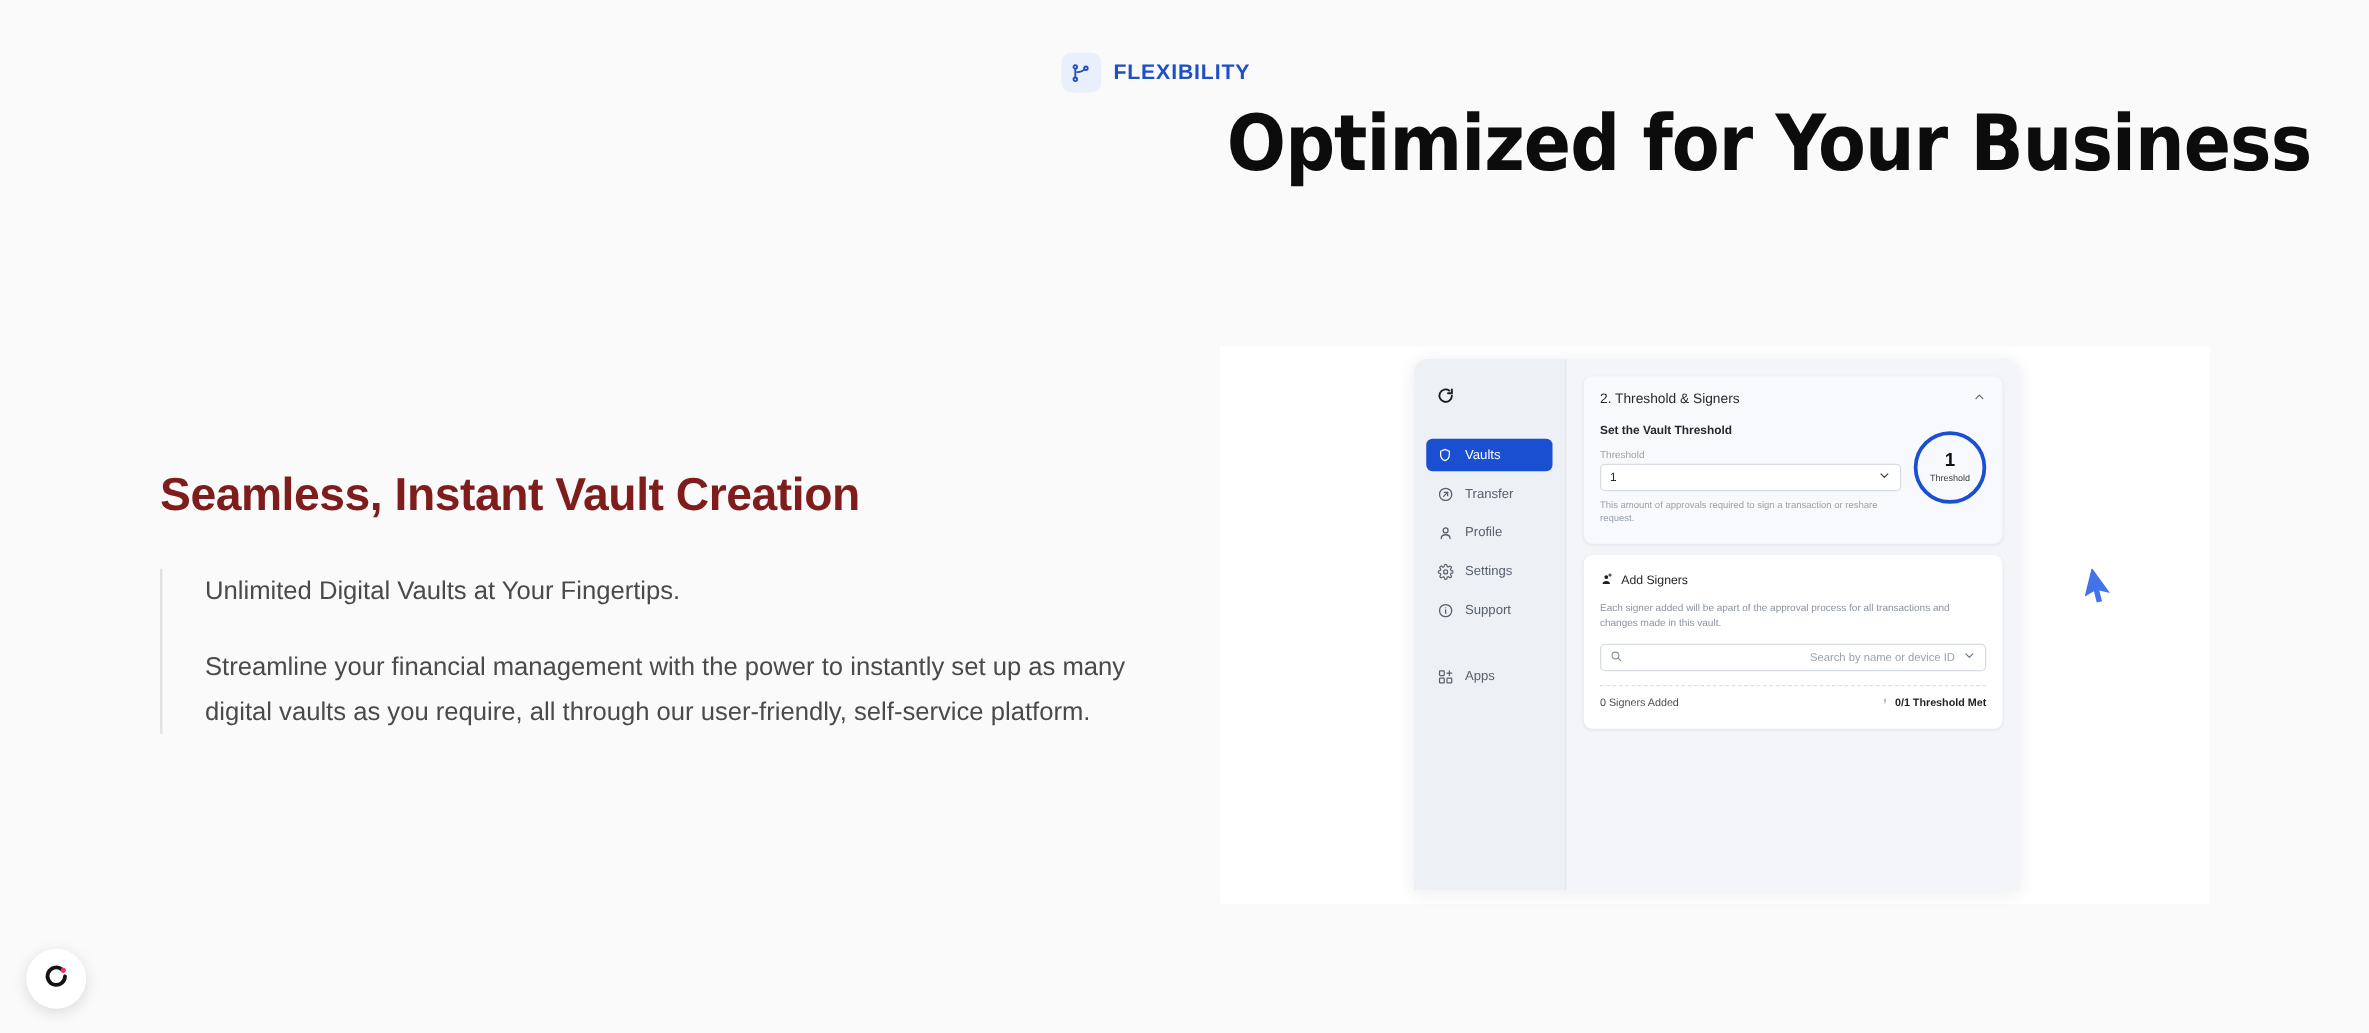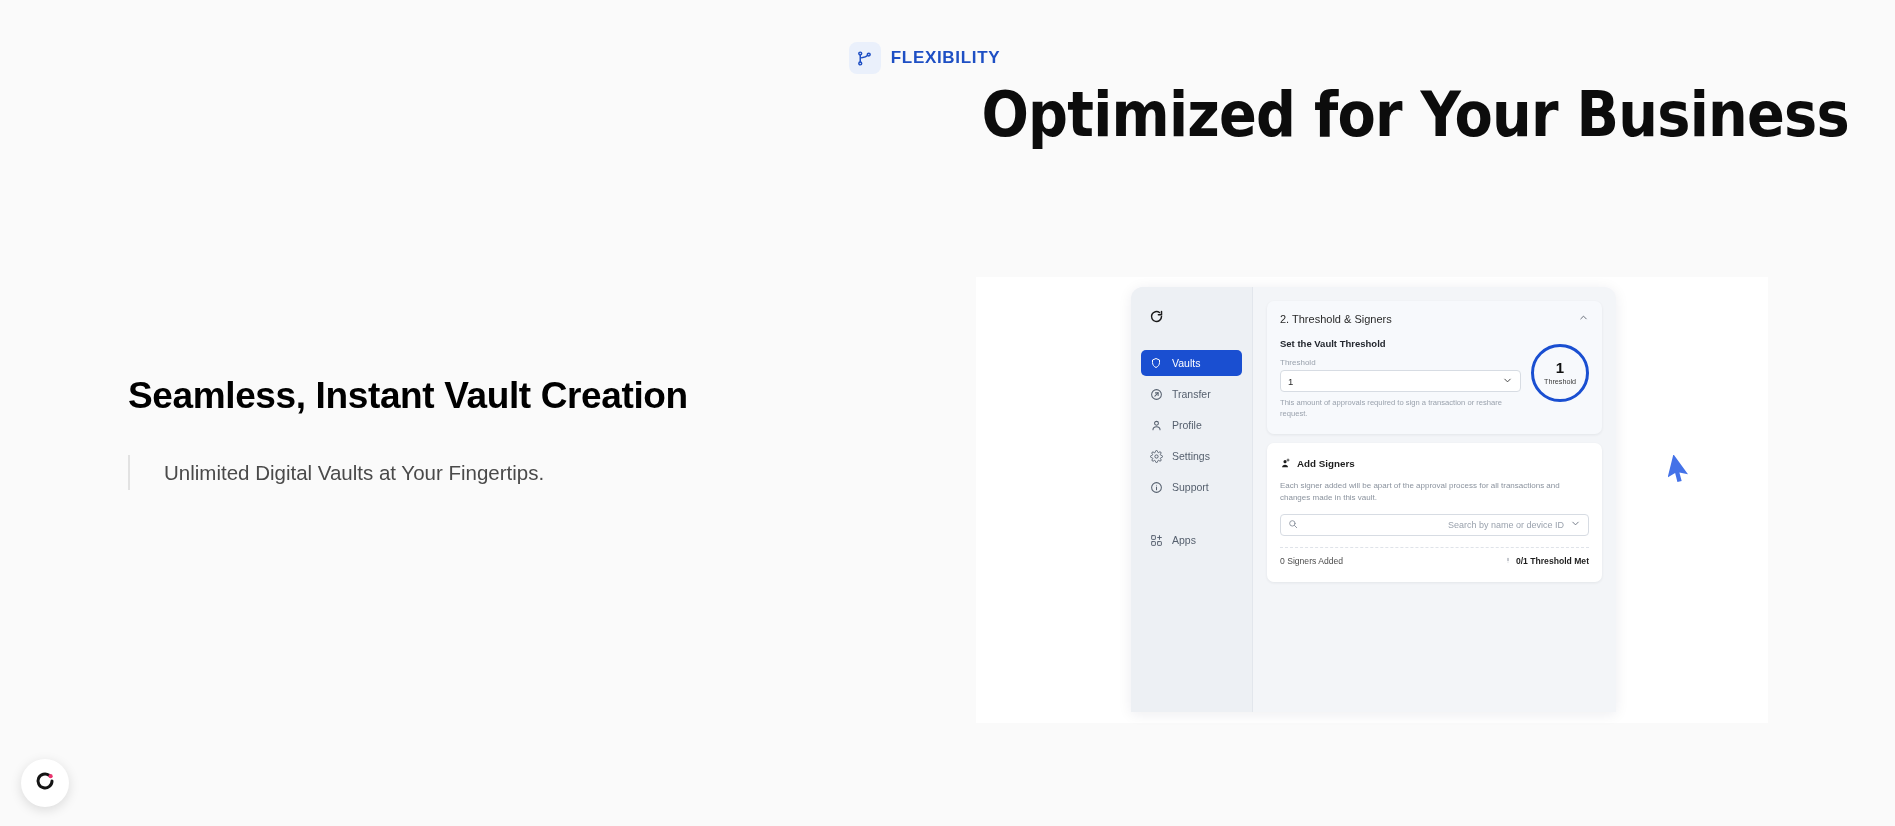--- a/index.html
+++ b/index.html
@@ -30,21 +30,21 @@
     text-align: right;
     font-size: 62px; font-weight: 700; letter-spacing: -0.012em;
     color: #0c0c0c;
     font-family: "DejaVu Sans Condensed","Liberation Sans", sans-serif;
   }
 
   
   .copy { position: absolute; left: 128px; top: 375px; width: 800px; }
   .copy h2 {
     font-size: 37px; font-weight: 700; letter-spacing: -0.01em;
-    color: #000000; margin-bottom: 38px;
+    color: #7f1d1d; margin-bottom: 38px;
   }
   .copy-body {
     border-left: 2px solid #e2e2e2;
     padding-left: 34px;
   }
   .copy-body p {
     font-size: 20.5px; line-height: 1.72; color: #4a4a4a;
   }
   .copy-body p + p { margin-top: 26px; }
 
@@ -118,21 +118,21 @@
     width: 58px; height: 58px; border-radius: 50%;
     border: 3px solid #1a4fd1;
     display: flex; flex-direction: column; align-items: center; justify-content: center;
     flex: 0 0 58px; margin-top: 6px; background: #f7f9fc;
   }
   .ring-num { font-size: 15px; font-weight: 700; color: #111; line-height: 1; }
   .ring-cap { font-size: 7.2px; color: #3a3a3a; margin-top: 2px; }
 
   .card-signers { padding: 12px 13px 16px 13px; }
   .signers-head { display: flex; align-items: center; gap: 6px; margin-bottom: 7px; }
-  .signers-title { font-size: 9.8px; font-weight: 700; color: #1e1e1e; }
+  .signers-title { font-size: 9.8px; font-weight: 400; color: #1e1e1e; }
   .signers-desc { font-size: 8px; color: #8b939e; line-height: 1.55; margin-bottom: 9px; }
   .search-box {
     height: 22px; border: 1px solid #d7dce3; border-radius: 4px; background: #fff;
     display: flex; align-items: center; gap: 6px; padding: 0 7px;
     font-size: 9px; color: #9aa2ad;
   }
   .search-box .grow { flex: 1; text-align: right; }
   .divider-dash { border-top: 1px dashed #dfe3e9; margin: 11px 0 8px 0; }
   .signers-foot { display: flex; align-items: flex-start; justify-content: space-between; }
   .foot-left { font-size: 8.6px; color: #4d4d4d; }
@@ -173,20 +173,21 @@
     </span>
     <span class="eyebrow-label">FLEXIBILITY</span>
   </div>
 
   <h1 class="hero-title">Optimized for Your Business</h1>
 
   <div class="copy">
     <h2>Seamless, Instant Vault Creation</h2>
     <div class="copy-body">
       <p>Unlimited Digital Vaults at Your Fingertips.</p>
+      <p>Streamline your financial management with the power to instantly set up as many digital vaults as you require, all through our user-friendly, self-service platform.</p>
     </div>
   </div>
 
   <div class="mock-frame"></div>
 
   <div class="mock-app">
 
     <div class="sidebar">
       <div class="brand-mark">
         <svg width="15" height="15" viewBox="0 0 24 24" fill="none" stroke="#1b1b1b" stroke-width="2.4" stroke-linecap="round">

